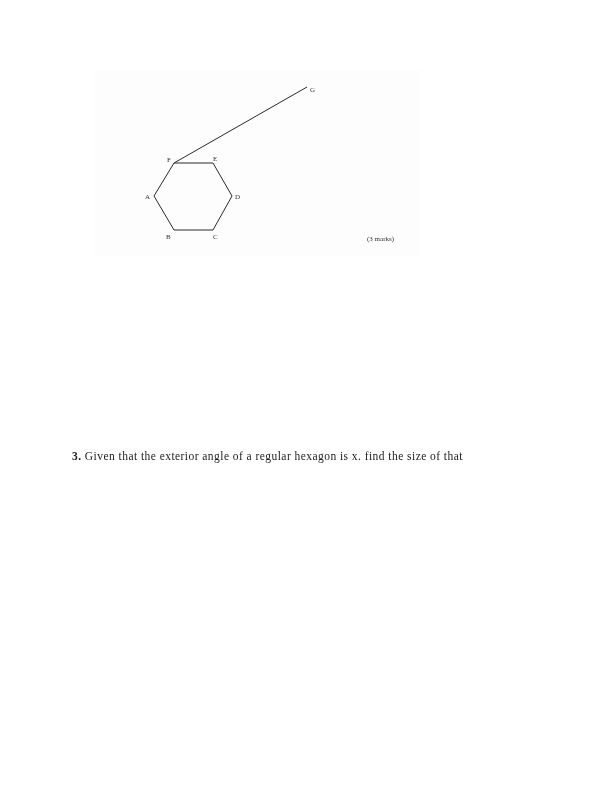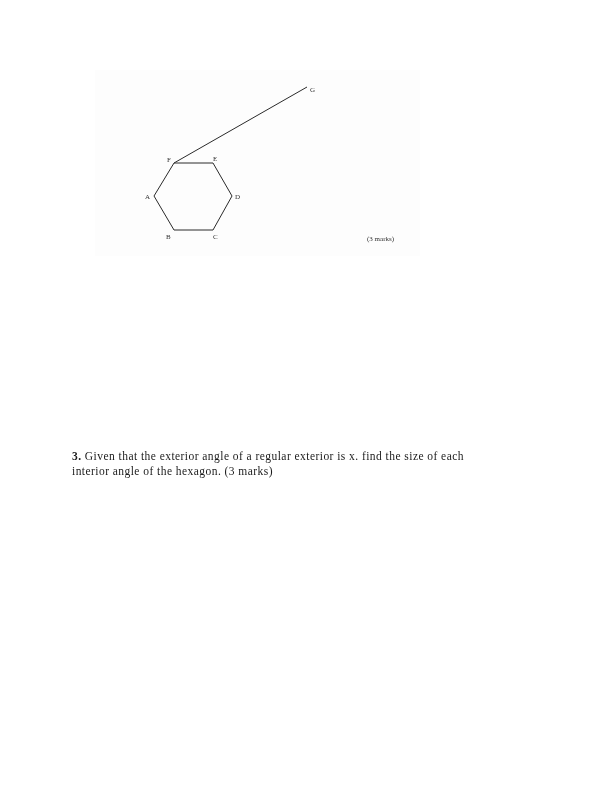--- a/index.html
+++ b/index.html
@@ -69,15 +69,14 @@
     <text class="vlabel" x="118" y="169">C</text>
     <text class="vlabel" x="71" y="169">B</text>
     <text class="vlabel" x="50" y="129">A</text>
     <text class="vlabel" x="215" y="22">G</text>
 
     <text class="marks-label" x="272" y="171">(3 marks)</text>
   </svg>
 </div>
 
 <div class="question">
-  <div><span class="qnum">3.</span><span> Given that the exterior angle of a regular exterior is x. find the size of each</span></div>
-  <div>interior angle of the hexagon. (3 marks)</div>
+  <div><span class="qnum">3.</span><span> Given that the exterior angle of a regular hexagon is x. find the size of that</span></div>
 </div>
 
 </body></html>

